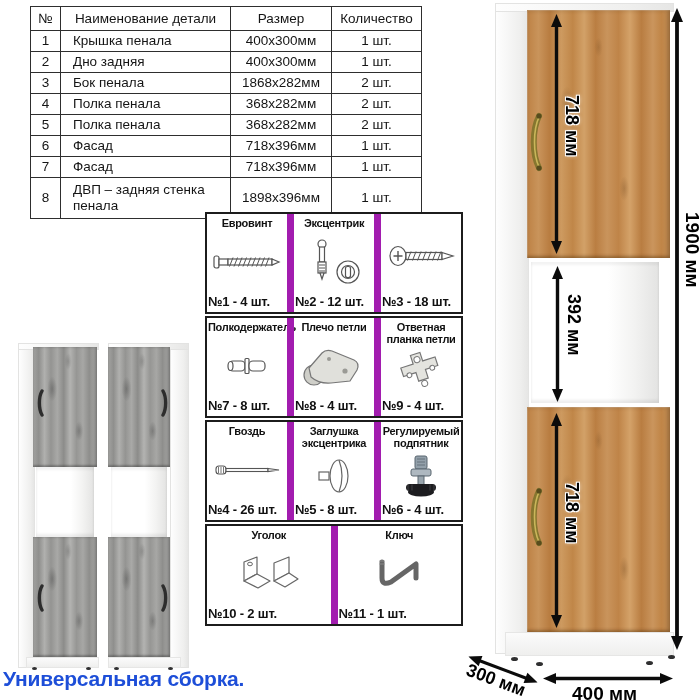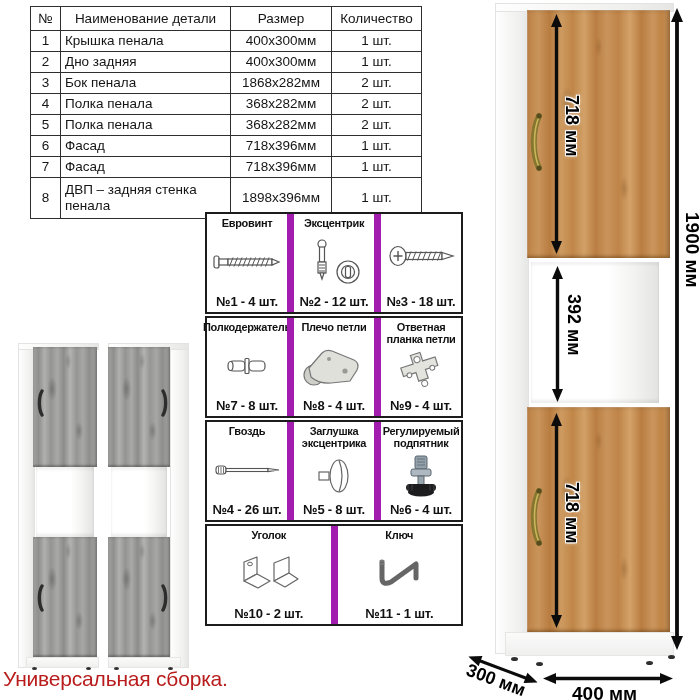--- a/index.html
+++ b/index.html
@@ -4,27 +4,27 @@
 <style>
   html,body{margin:0;padding:0;background:#fff;}
   .canvas{position:relative;width:700px;height:700px;background:#fff;overflow:hidden;
           font-family:"Liberation Sans","DejaVu Sans",sans-serif;color:#111;}
   
   table.parts{position:absolute;left:30px;top:6px;border-collapse:collapse;
               font-size:13.5px;color:#151515;}
   table.parts th,table.parts td{border:1.5px solid #2e2e2e;padding:0 4px;line-height:1.15;}
   table.parts th{font-weight:400;height:23px;text-align:center;}
   table.parts td{height:20px;text-align:center;}
-  table.parts td.name{text-align:left;padding-left:4px;}
+  table.parts td.name{text-align:left;padding-left:12px;}
   table.parts tr.tall td{height:40px;}
   
   .hw-grid{position:absolute;left:205px;top:212px;width:258px;}
   .hw-row{display:flex;border:2px solid #1c1c1c;background:#fff;margin-top:2px;}
   .hw-row:first-child{margin-top:0;}
-  .hw-cell{flex:1 1 0;display:flex;flex-direction:column;align-items:center;
+  .hw-cell{flex:1 1 0;display:flex;flex-direction:column;
            justify-content:space-between;height:92px;padding:3px 1px;min-width:0;}
   .hw-cell + .hw-cell{border-left:7px solid #a21caf;}
   .hw-title{font-weight:700;font-size:11px;letter-spacing:-0.3px;text-align:center;line-height:1.12;}
   .hw-count{font-weight:700;font-size:13px;letter-spacing:-0.2px;white-space:nowrap;}
   .hw-icon{flex:1;display:flex;align-items:center;justify-content:center;}
   
   .oak{background:
     radial-gradient(ellipse 10px 26px at 28% 38%, rgba(96,58,20,.28), transparent 70%),
     radial-gradient(ellipse 7px 18px at 68% 72%, rgba(96,58,20,.25), transparent 70%),
     radial-gradient(ellipse 6px 14px at 50% 15%, rgba(96,58,20,.2), transparent 70%),
@@ -47,22 +47,22 @@
          box-shadow:inset 0 -3px 3px rgba(0,0,0,.07), inset 0 3px 3px rgba(0,0,0,.05);}
   .base{position:absolute;background:linear-gradient(to bottom,#fbfbfb,#efefee);
         border:1px solid #e6e6e5;}
   .foot{position:absolute;width:7px;height:4px;border-radius:50%;background:#2f2f30;}
   
   .arrow{position:absolute;}
   .vlab{position:absolute;writing-mode:vertical-rl;font-weight:700;line-height:1;color:#000;
         text-shadow:-1px -1px 0 #fff,1px -1px 0 #fff,-1px 1px 0 #fff,1px 1px 0 #fff,0 0 4px #fff;}
   .hlab{position:absolute;font-weight:700;line-height:1;color:#000;
         text-shadow:-1px -1px 0 #fff,1px -1px 0 #fff,-1px 1px 0 #fff,1px 1px 0 #fff;}
-  .caption{position:absolute;left:3px;top:667px;font-weight:400;font-size:21px;
-           letter-spacing:-0.2px;color:#b91c1c;}
+  .caption{position:absolute;left:3px;top:667px;font-weight:700;font-size:21px;
+           letter-spacing:-0.2px;color:#1d4ed8;}
 </style>
 </head>
 <body>
 
 <div class="canvas">
 
   <table class="parts">
     <colgroup>
         <col style="width:30px">
         <col style="width:170px">

